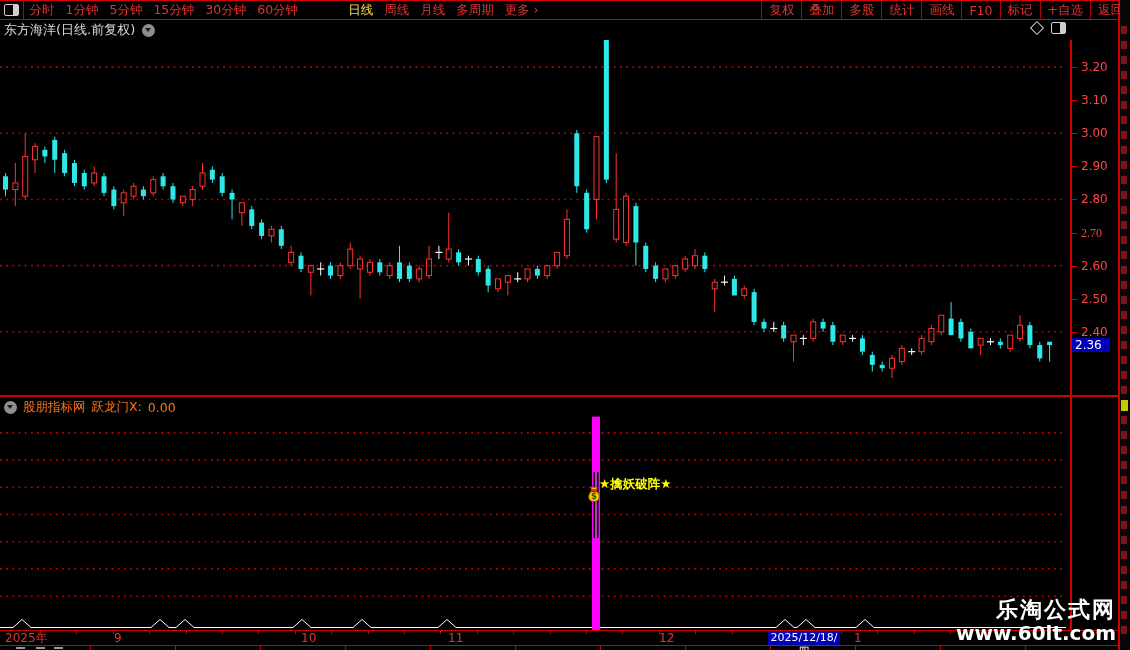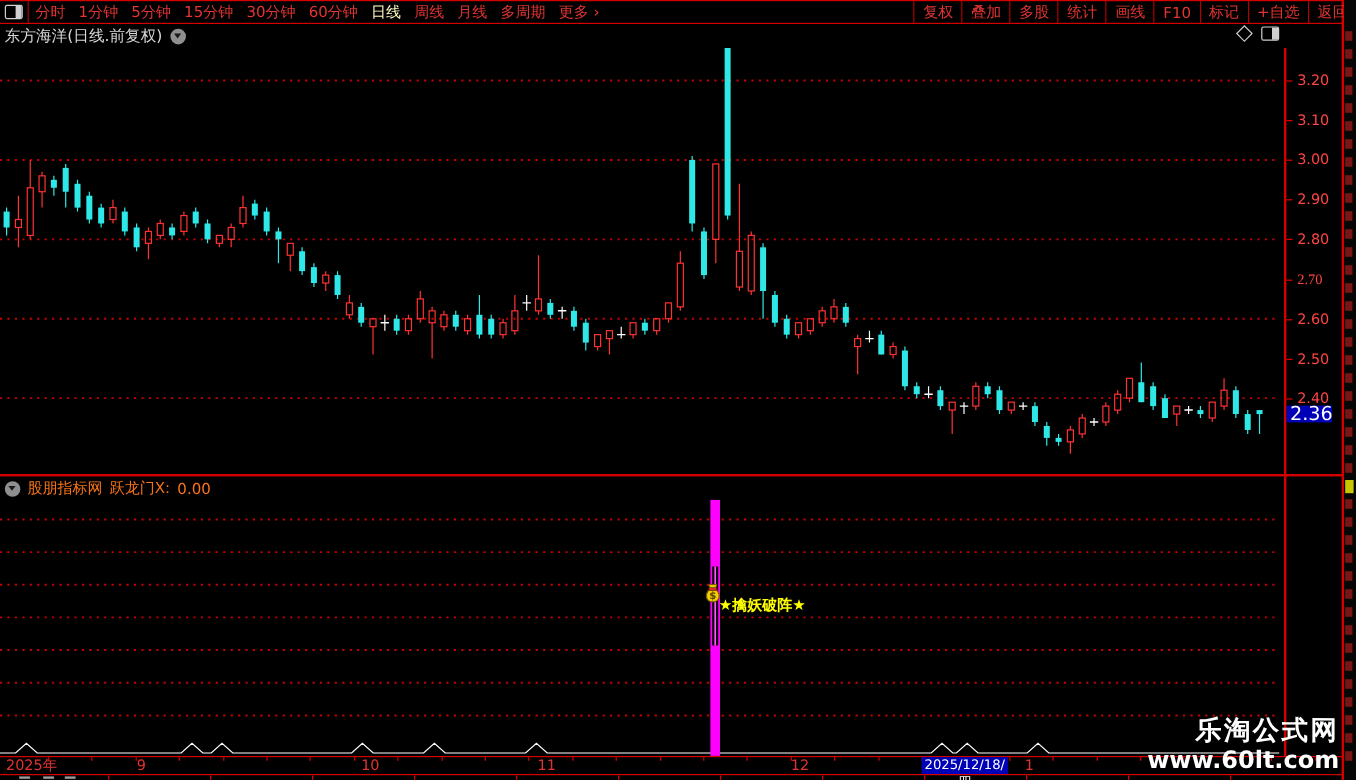--- a/index.html
+++ b/index.html
@@ -8,41 +8,41 @@
   .hline{position:absolute;background:#d40000;}
   .vline{position:absolute;background:#d40000;}
 
   
   #toolbar{position:absolute;left:0;top:1px;width:1130px;height:18px;display:flex;align-items:center;}
   #tb-icon-box{width:23px;height:18px;border-right:1px solid #b00000;display:flex;align-items:center;justify-content:center;flex:0 0 auto;}
   .win-glyph{width:13px;height:10px;border:1px solid #cfcfcf;border-radius:2px;position:relative;}
   .win-glyph::after{content:"";position:absolute;right:0;top:0;width:5px;height:100%;background:#cfcfcf;}
   #tb-left{display:flex;align-items:center;}
   .tb-item{color:#e23333;font-size:12.5px;padding:0 5.5px;white-space:nowrap;}
-  .tb-item.active{color:#fef9c3;}
+  .tb-item.active{color:#fde047;margin-left:39px;}
   #tb-right{margin-left:auto;display:flex;height:18px;align-items:center;}
   .tbr-item{color:#e23333;font-size:12.5px;padding:0 7px;border-left:1px solid #b00000;height:18px;display:flex;align-items:center;white-space:nowrap;}
 
   
   #titlebar{position:absolute;left:4px;top:21px;height:18px;display:flex;align-items:center;gap:7px;}
   #title-text{color:#d8d8d8;font-size:13px;white-space:nowrap;}
   .circle-chevron{width:13px;height:13px;border-radius:50%;background:#8f8f8f;position:relative;}
   .circle-chevron::after{content:"";position:absolute;left:3px;top:4px;border-left:3.5px solid transparent;
       border-right:3.5px solid transparent;border-top:4px solid #1a1a1a;}
   #title-right{position:absolute;top:22px;left:1032px;display:flex;align-items:center;gap:9px;}
   .diamond{width:8px;height:8px;border:1.5px solid #cfcfcf;transform:rotate(45deg);}
 
   
   .axis-label{position:absolute;color:#ff4545;font-size:12px;left:9px;transform:translateY(-50%);white-space:nowrap;}
   .axis-tick{position:absolute;left:0;width:5px;height:1px;background:#e00000;}
   #price-axis,#ind-axis{position:absolute;left:1072px;width:46px;overflow:hidden;}
   #price-axis{top:40px;height:356px;}
   #ind-axis{top:397px;height:233px;}
   #price-box{position:absolute;left:0;width:35px;height:14px;background:#0000b6;color:#fff;
-     font-size:16px;line-height:14px;padding-left:3px;}
+     font-size:12px;line-height:14px;padding-left:3px;}
 
   
   #ind-header{position:absolute;left:4px;top:399px;display:flex;align-items:center;gap:6px;}
   #ind-header span{color:#f97316;font-size:12.5px;white-space:nowrap;}
   #signal-label{position:absolute;color:#ffff00;font-size:12.5px;font-weight:bold;white-space:nowrap;z-index:6;}
 
   
   #date-band{position:absolute;left:0;top:631px;width:1120px;height:14px;}
   .dlab{position:absolute;top:0;color:#e23333;font-size:12px;line-height:14px;white-space:nowrap;}
   .dtick{position:absolute;top:0;width:1px;height:3px;background:#d40000;}
@@ -421,21 +421,21 @@
     <span>跃龙门X:</span>
     <span>0.00</span>
   </div>
 
   <svg id="money-bag" style="position: absolute; z-index: 7; left: 584px; top: 485px;" width="20" height="20" viewBox="0 0 20 20">
     <path d="M7.2 6.5 C3.8 9.2 3.2 16.5 10 16.5 C16.8 16.5 16.2 9.2 12.8 6.5 Z" fill="#f2d000" stroke="#7a5a00" stroke-width="1"></path>
     <rect x="6.8" y="4.6" width="6.4" height="2.2" fill="#e03030" stroke="#7a1010" stroke-width="0.6"></rect>
     <path d="M6.5 2.2 L13.5 2.2 L12.3 4.6 L7.7 4.6 Z" fill="#f2d000" stroke="#7a5a00" stroke-width="0.8"></path>
     <text x="10" y="14.2" font-size="8.5" font-weight="bold" text-anchor="middle" fill="#5a4000" font-family="DejaVu Sans, sans-serif">$</text>
   </svg>
-  <div id="signal-label" style="left: 599px; top: 476px; margin-top: 20px;">★擒妖破阵★</div>
+  <div id="signal-label" style="left: 599px; top: 476px;">★擒妖破阵★</div>
 
   <div id="date-band">
       <div class="dtick" style="left: 40px;"></div>
       <div class="dtick" style="left: 76px;"></div>
       <div class="dtick" style="left: 113px;"></div>
       <div class="dtick" style="left: 149px;"></div>
       <div class="dtick" style="left: 186px;"></div>
       <div class="dtick" style="left: 222px;"></div>
       <div class="dtick" style="left: 258px;"></div>
       <div class="dtick" style="left: 295px;"></div>

